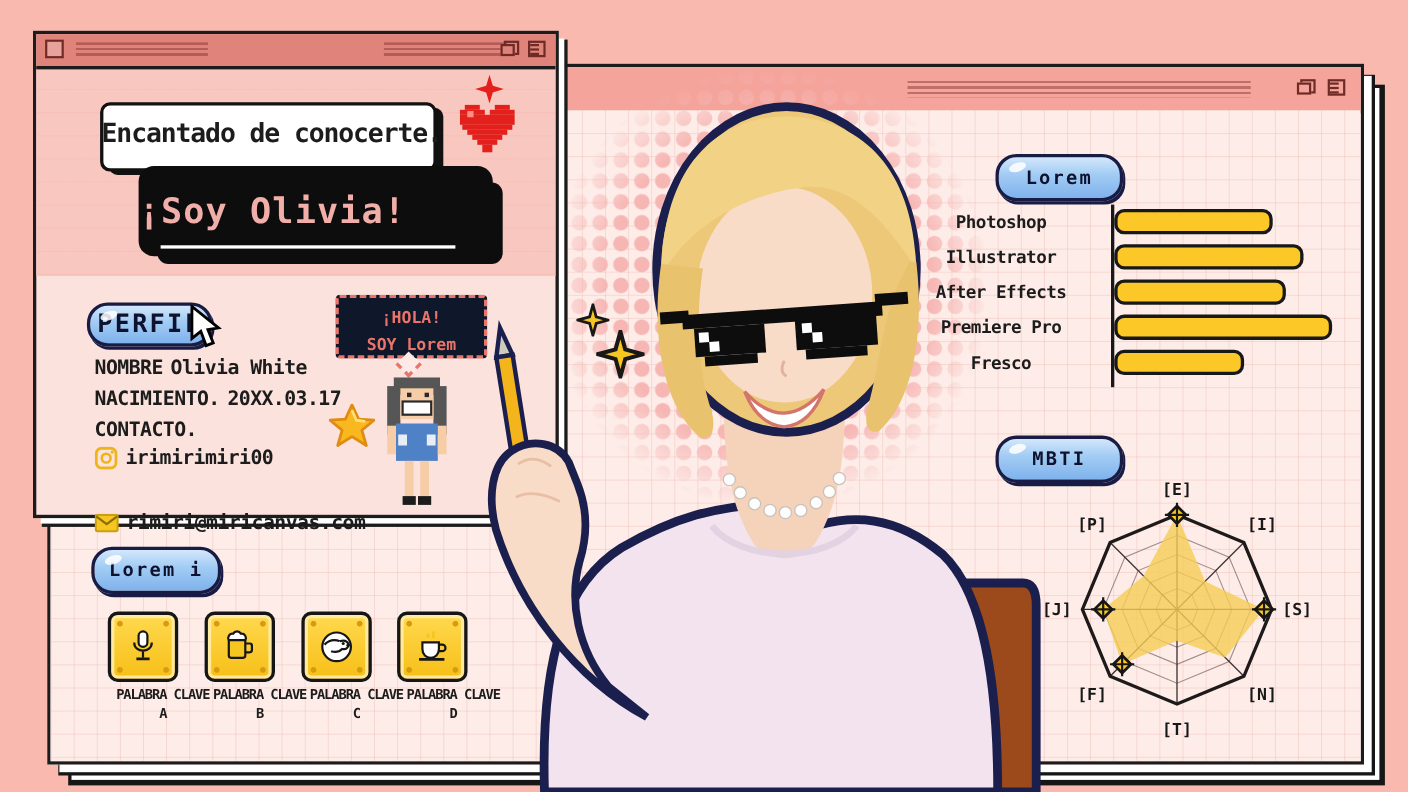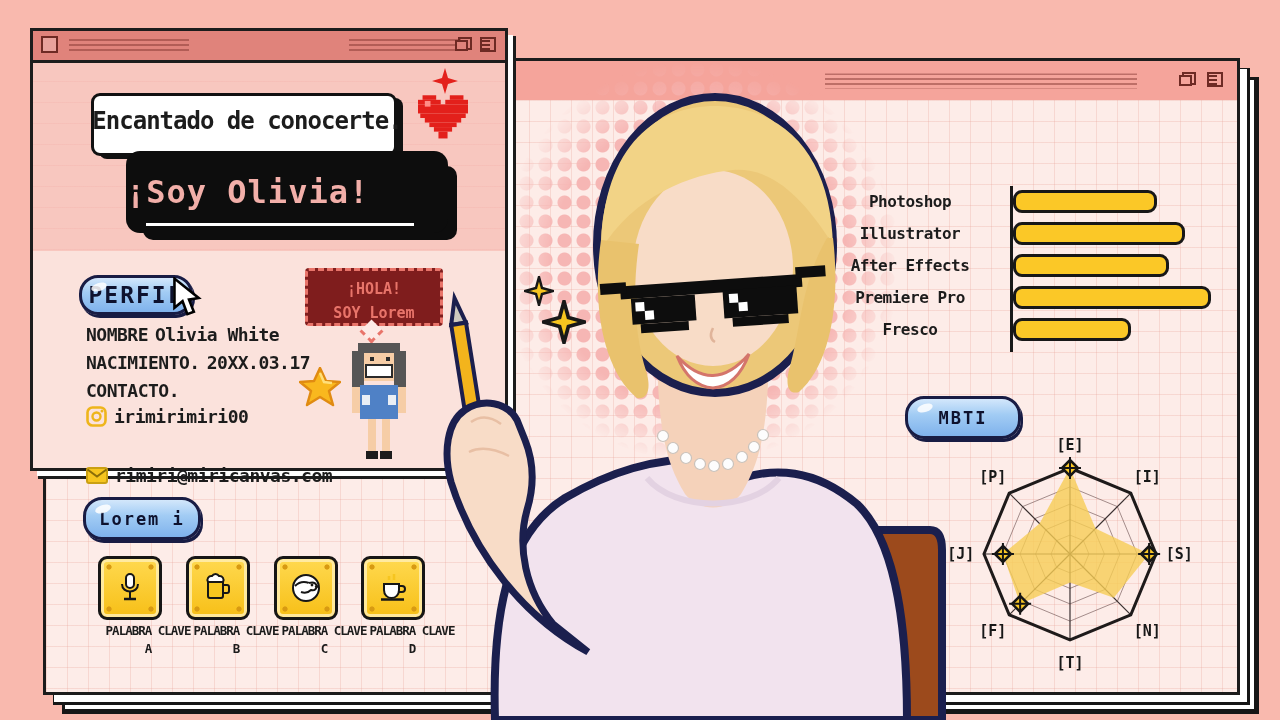--- a/index.html
+++ b/index.html
@@ -52,21 +52,21 @@
   
   #greeting-box{left:58px;top:62px;width:300px;height:57px;background:#fff;border:3px solid #111;
     border-radius:9px;box-shadow:7px 4px 0 -1px #111;z-index:1;}
   #greeting-text{left:14px;top:76px;width:400px;text-align:center;font-size:24px;letter-spacing:-1px;
     white-space:nowrap;z-index:3;}
   #banner-box{left:93px;top:120px;width:322px;height:82px;background:#0d0d0d;border-radius:14px;z-index:2;
     box-shadow:13px 11px 0 -4px #0d0d0d;display:flex;align-items:center;justify-content:flex-start;}
   #banner-box::after{content:"";position:absolute;left:20px;right:34px;bottom:7px;height:3px;background:#fff;}
   #banner-text{color:#f2afa9;font-size:32px;letter-spacing:1px;}
   #speech-bubble{left:272px;top:237px;width:138px;height:58px;border:3px dashed #e8746a;border-radius:4px;
-    background:#7f1d1d;text-align:center;color:#e8746a;font-size:15px;line-height:1.6;padding-top:6px;box-sizing:border-box;}
+    background:#0f172a;text-align:center;color:#e8746a;font-size:15px;line-height:1.6;padding-top:6px;box-sizing:border-box;}
   #bubble-tail{left:330px;top:292px;width:14px;height:14px;background:#fdeae6;
     border-right:3px dashed #e8746a;border-bottom:3px dashed #e8746a;transform:rotate(45deg);}
   .prow{position:absolute;left:53px;height:22px;display:flex;align-items:center;gap:7px;
     font-size:18px;white-space:nowrap;letter-spacing:-0.5px;}
 
   
   #skill-axis{left:1010px;top:186px;width:3px;height:166px;background:#181818;z-index:4;}
   #skill-rows{left:820px;top:190px;z-index:4;}
   .skill-row{display:flex;align-items:center;height:23px;margin-bottom:9px;}
   .skill-label{width:180px;text-align:center;padding-right:13px;font-size:16px;letter-spacing:-0.5px;}
@@ -104,20 +104,23 @@
           <i class="l" style="top:3px;"></i>
           <i class="l" style="top:7px;"></i>
           <i class="l" style="top:11px;"></i>
       </div>
     </div>
     <div class="content-grid"></div>
   </div>
 
   <div class="abs" id="halftone"></div>
 
+  <div class="pill z4" style="left:905px;top:140px;width:110px;height:37px;">
+    <span>Lorem</span>
+  </div>
   <div class="abs" id="skill-axis"></div>
   <div class="abs" id="skill-rows">
       <div class="skill-row">
         <div class="skill-label">Photoshop</div>
         <div class="skill-bar" style="width: 138px; background: rgb(251, 200, 39);"></div>
       </div>
       <div class="skill-row">
         <div class="skill-label">Illustrator</div>
         <div class="skill-bar" style="width: 166px; background: rgb(251, 200, 39);"></div>
       </div>

